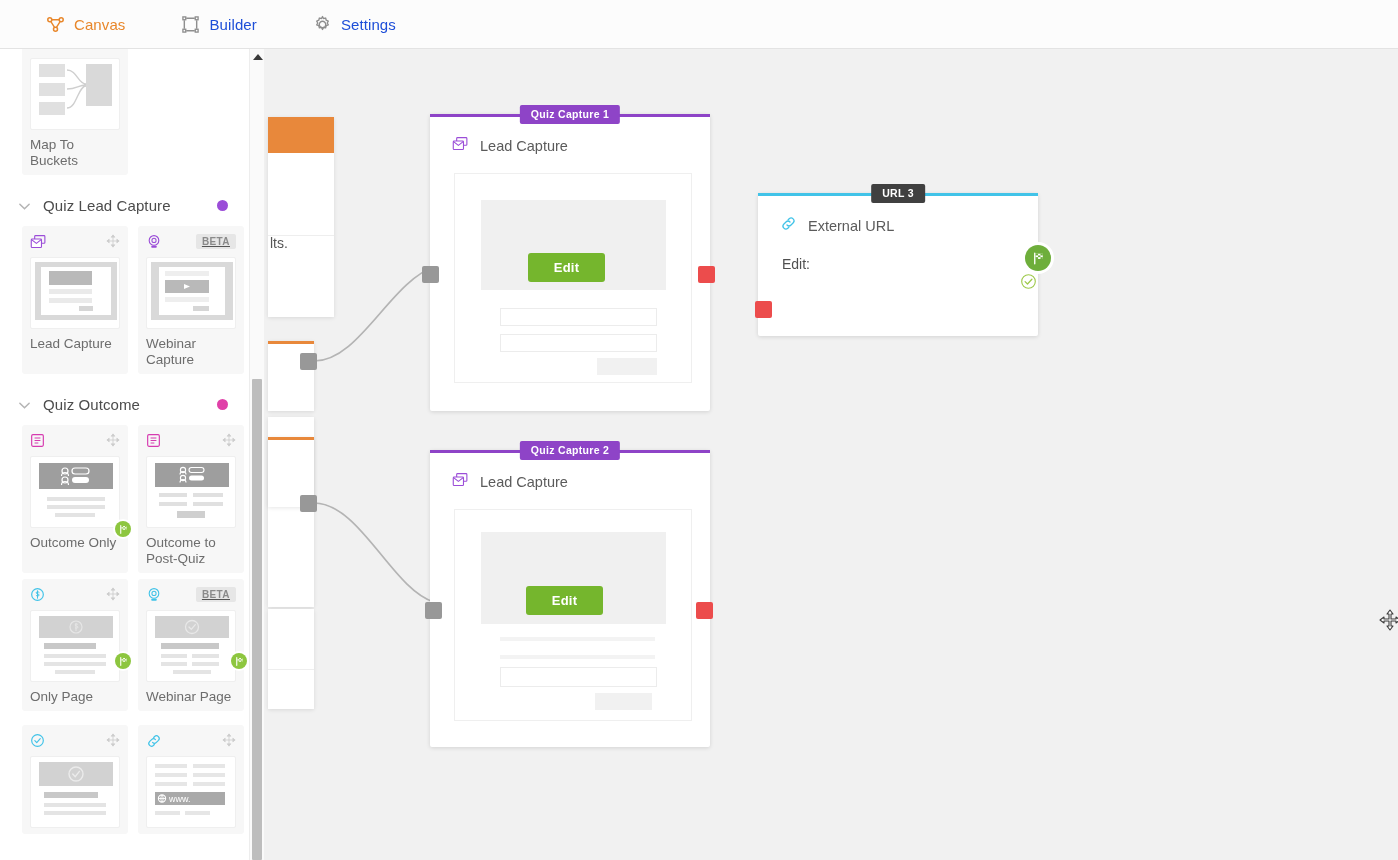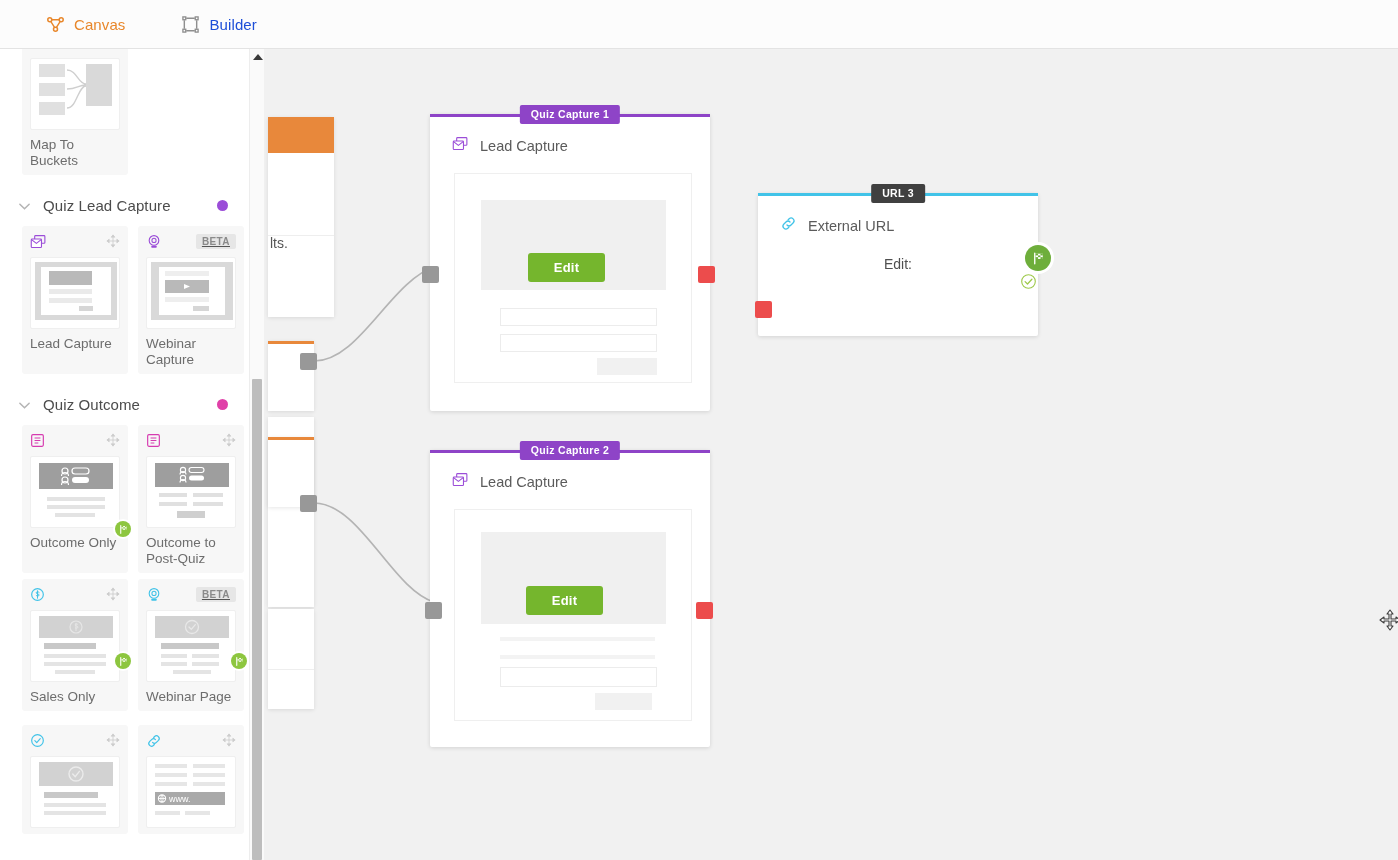--- a/index.html
+++ b/index.html
@@ -67,21 +67,20 @@
            border-left:5px solid transparent; border-right:5px solid transparent; border-bottom:6px solid #3a3a3a; }
   .sb-thumb { position:absolute; left:2px; top:330px; width:10px; height:481px; background:#bdbdbd; border-radius:1px; cursor:grab; }
 
   
   .canvas { position:absolute; top:49px; left:0; width:1398px; height:811px; z-index:5; }
   .wire { position:absolute; top:0; left:0; width:1398px; height:811px; pointer-events:none; }
 
   .node {
     position:absolute; background:#fff; border-radius:2px;
     box-shadow:0 1px 4px rgba(0,0,0,.13);
-    text-align:center;
   }
   .node-bar { position:absolute; top:0; left:0; height:3px; width:100%; }
   .node-tag {
     position:absolute; top:-9px; left:50%; transform:translateX(-50%);
     color:#fff; font-size:10.5px; font-weight:bold; letter-spacing:.3px;
     padding:3px 11px 4px 11px; border-radius:2px; white-space:nowrap;
   }
   .node-head { display:flex; align-items:center; gap:11px; padding:22px 0 0 22px; }
   .node-head .nh-label { font-size:14.5px; color:#5b5b5b; }
 
@@ -148,20 +147,29 @@
           <path d="M3.5 5.5 V14.5 M16.5 5.5 V14.5 M5.5 3.5 H14.5 M5.5 16.5 H14.5" stroke="#8e8e8e" stroke-width="1.5" fill="none"></path>
           <rect x="2" y="2" width="3" height="3" fill="none" stroke="#8e8e8e" stroke-width="1.4"></rect>
           <rect x="15" y="2" width="3" height="3" fill="none" stroke="#8e8e8e" stroke-width="1.4"></rect>
           <rect x="2" y="15" width="3" height="3" fill="none" stroke="#8e8e8e" stroke-width="1.4"></rect>
           <rect x="15" y="15" width="3" height="3" fill="none" stroke="#8e8e8e" stroke-width="1.4"></rect>
         </svg>
       </span>
       <span class="nav-label">Builder</span>
     </div>
 
+    <div class="nav-item">
+      <span class="nav-ico">
+        <svg viewBox="0 0 20 20" width="19" height="19">
+          <path d="M10 6.6a3.4 3.4 0 1 0 0 6.8 3.4 3.4 0 0 0 0-6.8z" fill="none" stroke="#8e8e8e" stroke-width="1.5"></path>
+          <path d="M10 1.6l1 2.1 2.3-.5.6 2.3 2.2.9-1.1 2 1.1 2-2.2.9-.6 2.3-2.3-.5-1 2.1-1-2.1-2.3.5-.6-2.3-2.2-.9 1.1-2-1.1-2 2.2-.9.6-2.3 2.3.5z" fill="none" stroke="#8e8e8e" stroke-width="1.4" stroke-linejoin="round"></path>
+        </svg>
+      </span>
+      <span class="nav-label">Settings</span>
+    </div>
   </div>
 
   <div class="canvas">
 
     <div class="ghost" style="left:268px; top:68px; width:66px; height:200px;">
       <div style="position:absolute;top:0;left:0;width:100%;height:36px;background:#e8883b;"></div>
       <div style="position:absolute;top:118px;left:0;width:66px;height:1px;background:#eee;"></div>
       <span style="position:absolute;left:2px;top:118px;font-size:14px;color:#555;">lts.</span>
     </div>
     <div class="ghost" style="left:268px; top:292px; width:46px; height:70px;">
@@ -489,21 +497,21 @@
             <svg viewBox="0 0 20 20" width="11" height="11">
               <path d="M5 3 V17" stroke="#fff" stroke-width="2" stroke-linecap="round"></path>
               <rect x="6.2" y="3.6" width="9.5" height="7" fill="#fff"></rect>
               <rect x="6.2" y="3.6" width="3.2" height="2.3" fill="#8dc63f"></rect>
               <rect x="12.6" y="3.6" width="3.1" height="2.3" fill="#8dc63f"></rect>
               <rect x="9.4" y="5.9" width="3.2" height="2.3" fill="#8dc63f"></rect>
               <rect x="6.2" y="8.2" width="3.2" height="2.4" fill="#8dc63f"></rect>
               <rect x="12.6" y="8.2" width="3.1" height="2.4" fill="#8dc63f"></rect>
             </svg>
           </div>
-          <div class="ptitle">Sales Only</div>
+          <div class="ptitle">Only Page</div>
         </div>
 
         <div class="pcard">
           <div class="pcard-top">
             <span>
               <svg viewBox="0 0 20 20" width="16" height="16">
                 <circle cx="10" cy="8" r="6" fill="none" stroke="#41c3e8" stroke-width="1.4"></circle>
                 <circle cx="10" cy="8" r="2.6" fill="none" stroke="#41c3e8" stroke-width="1.3"></circle>
                 <rect x="6.5" y="14.6" width="7" height="2.6" rx="1.2" fill="#41c3e8"></rect>
               </svg>

